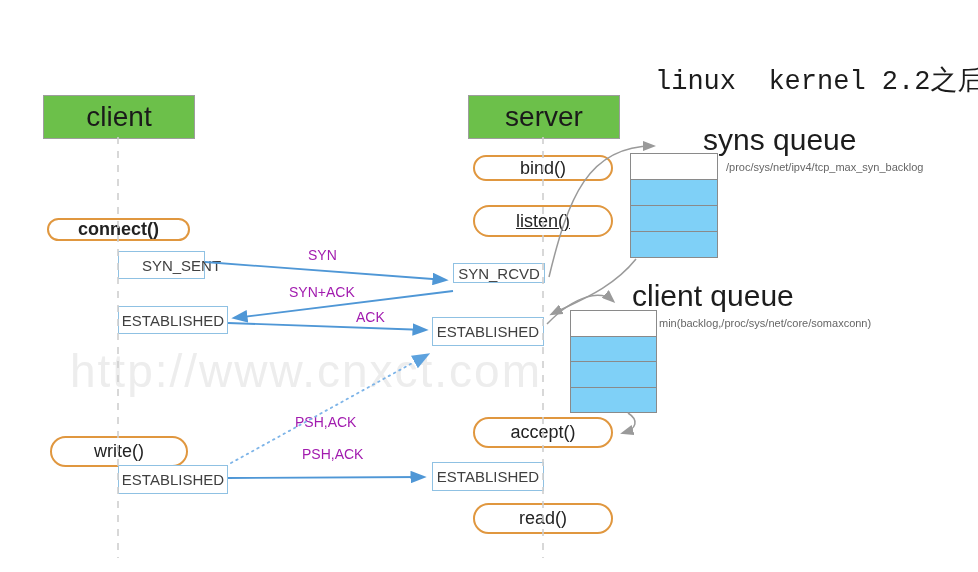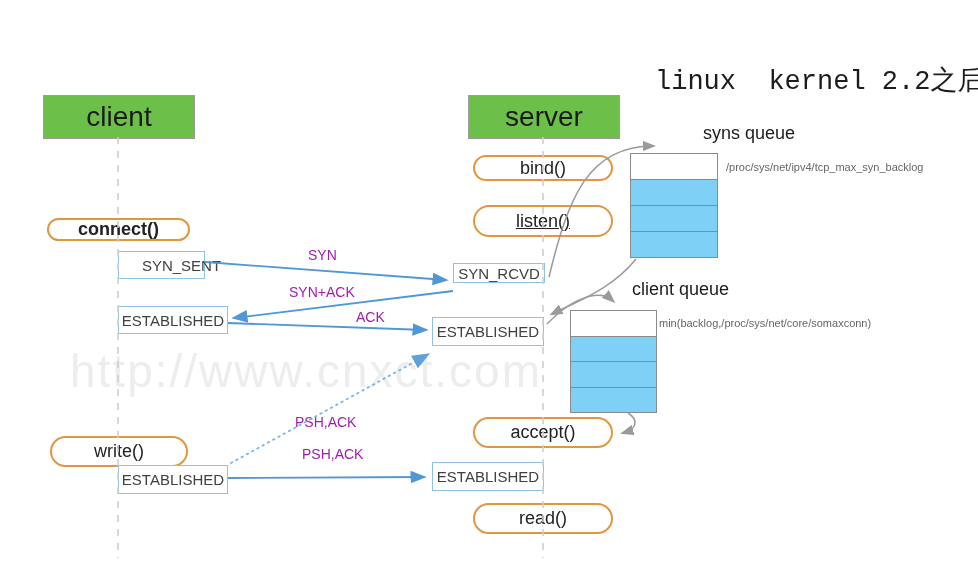--- a/index.html
+++ b/index.html
@@ -39,21 +39,21 @@
     display:flex;align-items:center;justify-content:center;z-index:2;box-sizing:border-box;
   }
   #syn-sent{left:118px;top:251px;width:87px;height:28px;padding-left:40px;}
   #syn-rcvd{left:453px;top:263px;width:92px;height:20px;}
   #client-est-1{left:118px;top:306px;width:110px;height:28px;}
   #server-est-1{left:432px;top:317px;width:112px;height:29px;}
   #client-est-2{left:118px;top:465px;width:110px;height:29px;}
   #server-est-2{left:432px;top:462px;width:112px;height:29px;}
   
   #kernel-title{left:655px;top:62px;font-size:27px;color:#1c1c1c;white-space:pre;z-index:2;font-family:Liberation Mono, monospace;}
-  .queue-title{font-size:18px;color:#1c1c1c;z-index:2;white-space:nowrap;}
+  .queue-title{font-size:30px;color:#1c1c1c;z-index:2;white-space:nowrap;}
   #syns-queue-title{left:703px;top:123px;}
   #accept-queue-title{left:632px;top:279px;}
   .queue-note{font-size:11px;color:#666666;z-index:2;white-space:nowrap;}
   #syns-queue-note{left:726px;top:161px;}
   #accept-queue-note{left:659px;top:317px;}
   
   .queue{border:1.5px solid #8a8a8a;background:#ffffff;z-index:2;box-sizing:border-box;
     display:flex;flex-direction:column;}
   #syns-queue{left:630px;top:153px;width:88px;height:105px;}
   #accept-queue{left:570px;top:310px;width:87px;height:103px;}

